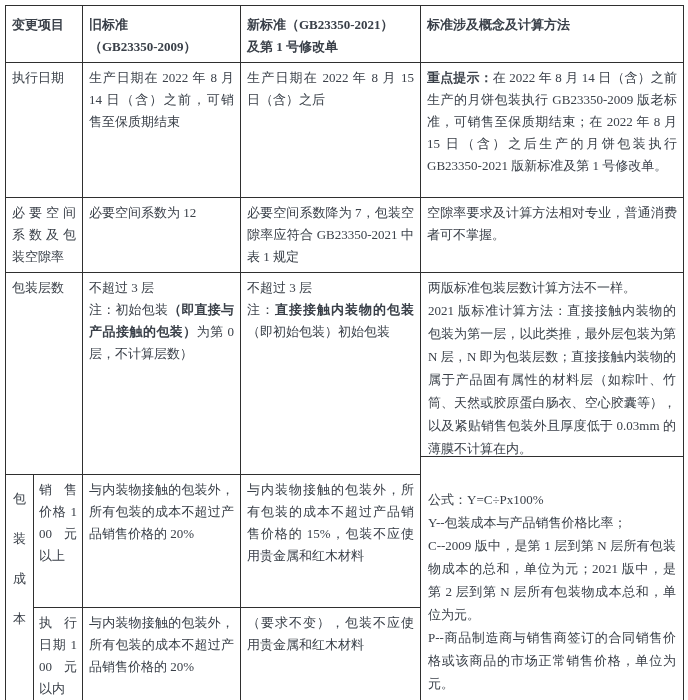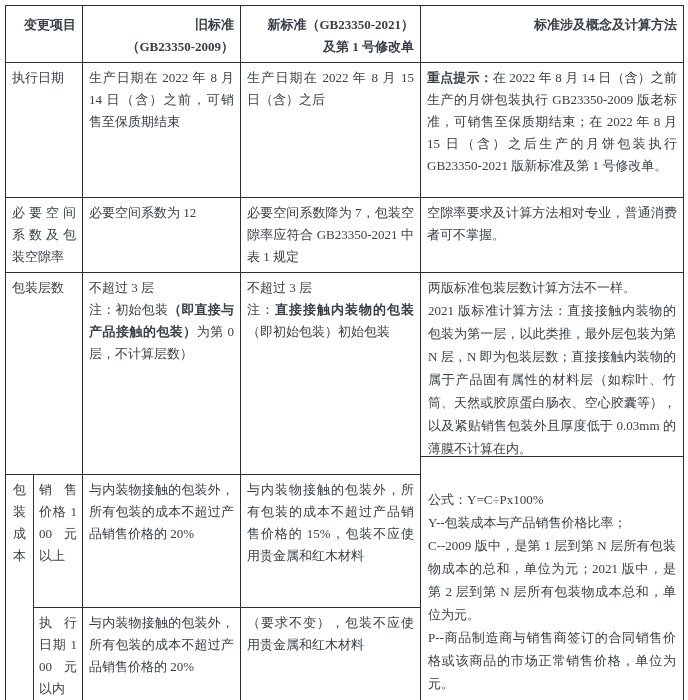--- a/index.html
+++ b/index.html
@@ -15,32 +15,32 @@
   }
   .tbl th, .tbl td {
     border: 1px solid #2f2f2f;
     vertical-align: top;
     padding: 4px 6px;
     font-size: 13px;
     line-height: 22px;
     overflow: hidden;
   }
   .tbl th {
-    font-weight: bold; text-align: right; vertical-align: top; padding-top: 8px;
+    font-weight: bold; text-align: left; vertical-align: top; padding-top: 8px;
   }
   .cell { text-align: justify; }
   .label { text-align: left; }
   .label.just { text-align: justify; font-family: Liberation Serif, serif; }
   .b { font-weight: bold; }
   .multiline { white-space: pre-line; text-align: justify; }
   
   td.vwrap { padding: 4px 0; }
   .vtext {
     width: 15px; margin: 0 auto;
-    word-break: break-all; line-height: 22px; text-align: center;
+    word-break: break-all; line-height: 40px; text-align: center;
   }
   
   td.sub { padding: 4px 5px; word-break: break-all; text-align: justify; margin-left: 16px; }
   
   td.colnote { padding: 0; }
   .sec { padding: 3px 7px; font-size: 13px; line-height: 23px; }
   .sec-a { height: 184px; border-bottom: 1px solid #2f2f2f; }
   .sec-b { height: 230px; border-bottom: 1px solid #2f2f2f; margin-top: 28px; }
   .sec-c { height: 22px; }
 </style>

